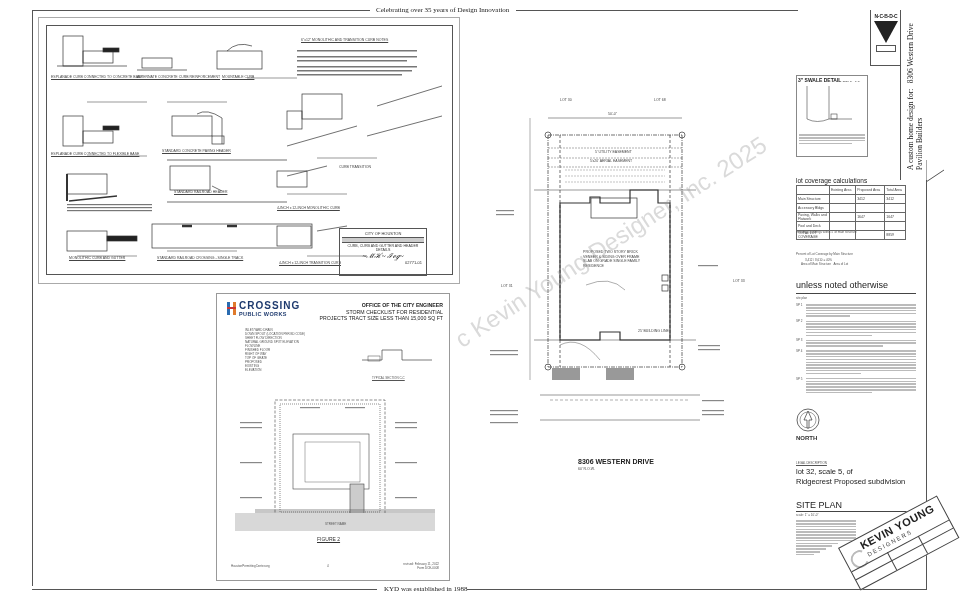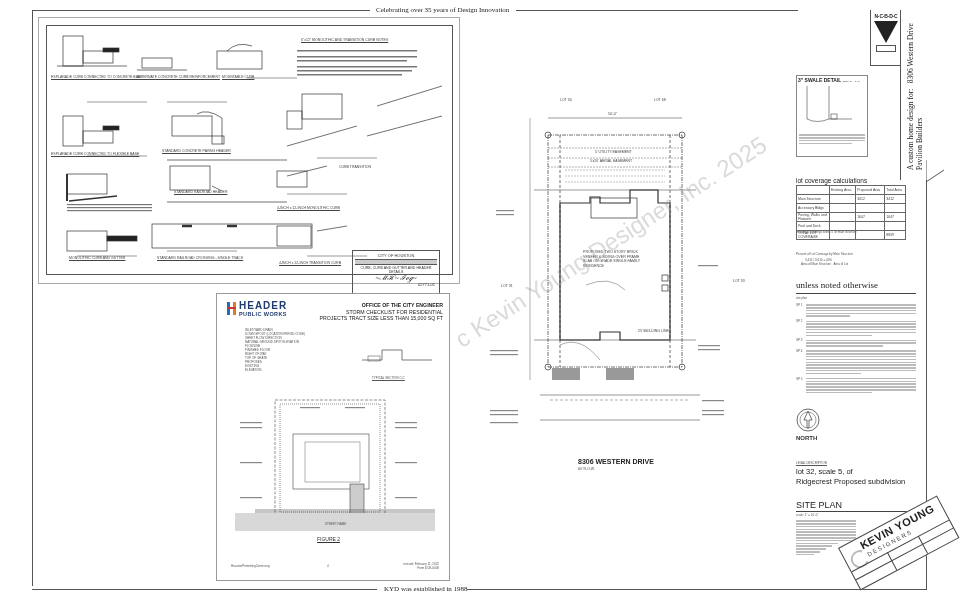--- a/index.html
+++ b/index.html
@@ -101,37 +101,37 @@
   <div class="abs lbl" style="left:12px;top:134px;text-decoration:underline;">ESPLANADE CURB CONNECTED TO FLEXIBLE BASE</div>
   <div class="abs lbl" style="left:123px;top:131px;text-decoration:underline;">STANDARD CONCRETE PAVING HEADER</div>
   <div class="abs lbl" style="left:135px;top:172px;text-decoration:underline;">STANDARD RAILROAD HEADER</div>
   <div class="abs lbl" style="left:30px;top:238px;text-decoration:underline;">MONOLITHIC CURB AND GUTTER</div>
   <div class="abs lbl" style="left:118px;top:238px;text-decoration:underline;">STANDARD RAILROAD CROSSING - SINGLE TRACK</div>
   <div class="abs lbl" style="left:238px;top:188px;text-decoration:underline;">4-INCH x 12-INCH MONOLITHIC CURB</div>
   <div class="abs lbl" style="left:300px;top:147px;">CURB TRANSITION</div>
   <div class="abs lbl" style="left:240px;top:243px;text-decoration:underline;">4-INCH x 12-INCH TRANSITION CURB</div>
   <div class="abs lbl" style="left:262px;top:20px;text-decoration:underline;">6"x12" MONOLITHIC AND TRANSITION CURB NOTES</div>
 
-  <div class="abs" style="left:313px;top:210px;width:86px;height:46px;border:0.8px solid #555;font-size:3.6px;text-align:center;color:#333;margin-top:22px;">
+  <div class="abs" style="left:300px;top:210px;width:86px;height:46px;border:0.8px solid #555;font-size:3.6px;text-align:center;color:#333;">
     <div style="margin-top:2px;font-size:4px;">CITY OF HOUSTON</div>
     <div style="height:4px;border-bottom:0.6px solid #555;border-top:0.6px solid #555;background:#ccc;margin:1px 2px;"></div>
     <div style="padding:0 6px;">CURB, CURB AND GUTTER AND HEADER DETAILS</div>
     <div style="font-family:'Liberation Serif',serif;font-style:italic;font-size:7px;color:#111;line-height:8px;">~ℳℋ~ ℐℯℊ~</div>
     <div style="text-align:right;padding-right:4px;font-size:4px;">02771-01</div>
   </div>
 </div>
 
 <div class="sheet" style="left:216px;top:293px;width:232px;height:286px;border-color:#999;">
   <div class="abs" style="left:10px;top:8px;">
     <div style="position:absolute;left:0;top:0;width:10px;height:13px;">
       <div style="position:absolute;left:0;top:0;width:3px;height:13px;background:#2a6bb0;"></div>
       <div style="position:absolute;left:6px;top:0;width:3px;height:13px;background:#e07a2a;"></div>
       <div style="position:absolute;left:0;top:5px;width:9px;height:2px;background:#c33;"></div>
     </div>
-    <div style="position:absolute;left:12px;top:-2px;font-size:10px;font-weight:bold;letter-spacing:1px;color:#1e3a6e;white-space:nowrap;">HEADER</div>
+    <div style="position:absolute;left:12px;top:-2px;font-size:10px;font-weight:bold;letter-spacing:1px;color:#1e3a6e;white-space:nowrap;">CROSSING</div>
     <div style="position:absolute;left:12px;top:9px;font-size:5.5px;font-weight:bold;letter-spacing:0.4px;color:#1e3a6e;white-space:nowrap;">PUBLIC WORKS</div>
   </div>
   <div class="abs" style="right:6px;top:8px;text-align:right;font-size:5.2px;line-height:6.5px;color:#222;">
     <div style="font-weight:bold;">OFFICE OF THE CITY ENGINEER</div>
     <div>STORM CHECKLIST FOR RESIDENTIAL</div>
     <div>PROJECTS TRACT SIZE LESS THAN 15,000 SQ FT</div>
   </div>
   <div class="abs" style="left:28px;top:34px;width:70px;">
     <div class="tiny">INLET/YARD DRAIN</div>
     <div class="tiny">DOWN SPOUT (LOCATION PER BD CODE)</div>
@@ -300,21 +300,21 @@
   </table>
 <div class="abs tiny" style="left:796px;top:230px;white-space:nowrap;">include all buildings within 5' of main structure</div>
 <div class="abs tiny" style="left:796px;top:252px;white-space:nowrap;">Percent of Lot Coverage by Main Structure</div>
 <div class="abs tiny" style="left:805px;top:258px;white-space:nowrap;">
   <span>3,412</span> / <span>8,610</span> = <span>40%</span>
 </div>
 <div class="abs tiny" style="left:801px;top:262px;white-space:nowrap;">
   <span>Area of Main Structure</span>&nbsp;&nbsp;&nbsp;<span>Area of Lot</span>
 </div>
 
-<div class="abs" style="left:796px;top:280px;font-size:9px;color:#222;white-space:nowrap;font-family:Liberation Serif, serif;">unless noted otherwise</div>
+<div class="abs" style="left:796px;top:280px;font-size:9px;color:#222;white-space:nowrap;">unless noted otherwise</div>
 <div class="abs" style="left:796px;top:293px;width:120px;height:1px;background:#444;"></div>
 <div class="abs tiny" style="left:796px;top:296px;">site plan</div>
 <div class="abs" style="left:796px;top:303px;width:120px;">
   <div style="display:flex;">
       <span class="tiny" style="width:10px;">SP 1</span>
       <div style="flex:1">
         <div class="txtline"></div>
         <div class="txtline"></div>
         <div class="txtline"></div>
         <div class="txtline"></div>

